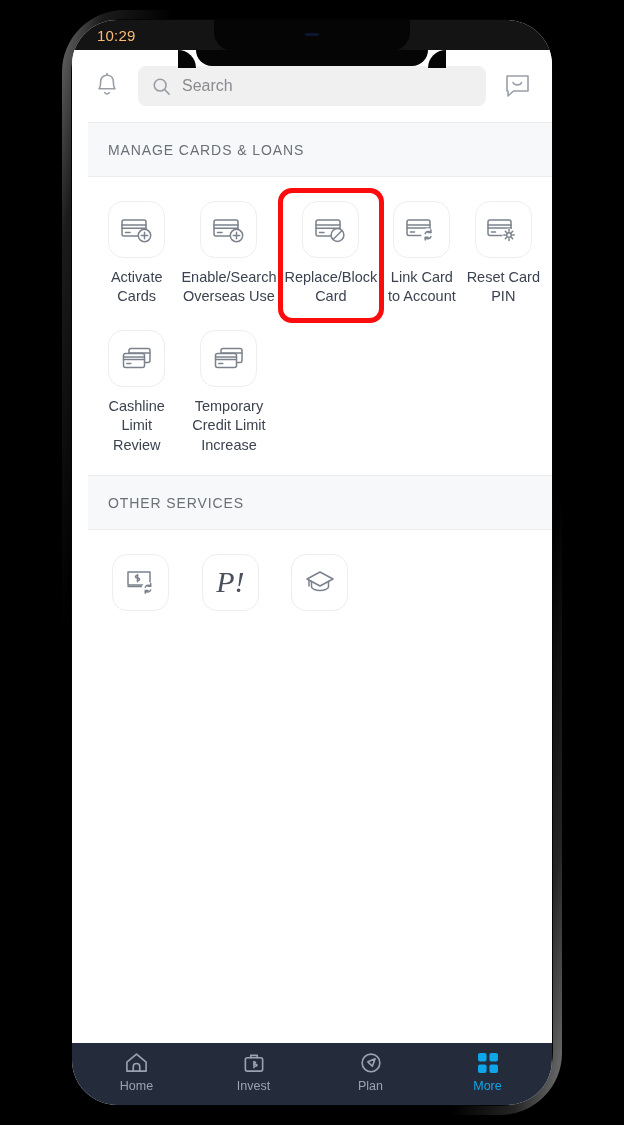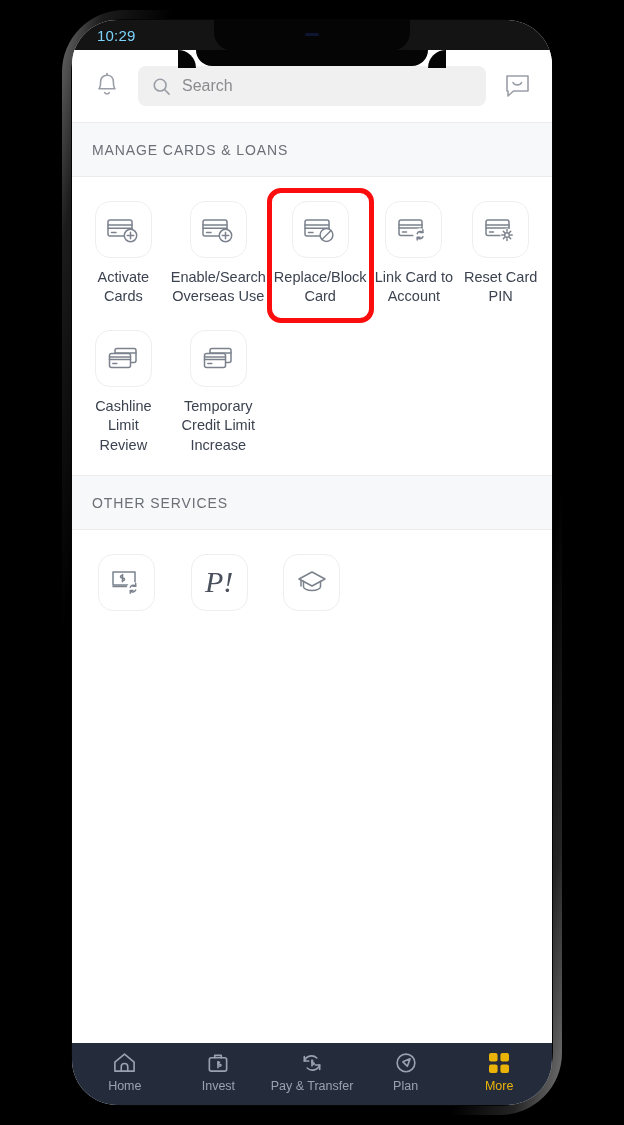--- a/index.html
+++ b/index.html
@@ -37,21 +37,21 @@
   
   .side-btn{ position:absolute; background:linear-gradient(90deg,#050505,#5d5d5d,#1a1a1a); border-radius:3px; }
   #btn-silent { left:57px;  top:175px; width:6px;  height:42px; }
   #btn-vol-up { left:57px;  top:245px; width:6px;  height:78px; }
   #btn-vol-dn { left:57px;  top:338px; width:6px;  height:78px; }
   #btn-power  { right:57px; top:258px; width:6px;  height:118px;
                 background:linear-gradient(270deg,#050505,#6a6a6a,#1a1a1a); }
 
   
   #status-bar{
-    position:relative; height:30px; background:#141414; color:#7dd3fc;
+    position:relative; height:30px; background:#141414; color:#fdba74;
     display:flex; align-items:center;
   }
   #status-time{ margin-left:25px; font-size:15px; letter-spacing:.2px; font-weight:400; }
   #notch{
     position:absolute; left:50%; transform:translateX(-50%); top:0;
     width:196px; height:31px; background:#050505;
     border-bottom-left-radius:19px; border-bottom-right-radius:19px;
   }
   #notch-speaker{
     position:absolute; left:50%; transform:translateX(-50%); top:13px;
@@ -75,21 +75,21 @@
   }
   #bell-icon{ width:38px; height:38px; flex:0 0 38px; display:flex; align-items:center; justify-content:center; }
   #chat-icon{ width:38px; height:38px; flex:0 0 38px; display:flex; align-items:center; justify-content:center; }
   #search-bar{
     flex:1; height:40px; background:#f0f0f1; border-radius:8px;
     display:flex; align-items:center; padding:0 14px; gap:11px;
   }
   #search-placeholder{ color:#8b8b8f; font-size:16px; }
 
   
-  #app-body{ background:#fff; height:calc(100% - 31px - 72px - 62px); overflow:hidden; }
+  #app-body{ background:#fff; height:calc(100% - 31px - 72px - 62px); overflow:hidden;margin-left:16px; }
 
   .section-header{
     background:#f7f8fa;
     border-top:1px solid #ececef; border-bottom:1px solid #ececef;
     padding:19px 20px 18px;
     color:#6b6f76; font-size:14px; letter-spacing:.9px; font-weight:400;
   }
   .tile-grid{
     display:grid; grid-template-columns:repeat(5,1fr);
     padding:14px 8px 6px;
@@ -117,21 +117,21 @@
   #bottom-nav{
     position:absolute; left:0; right:0; bottom:0; height:62px;
     background:#242c3c;
     display:flex; align-items:center; justify-content:space-around;
     padding:0 6px 4px;
   }
   .nav-item{
     display:flex; flex-direction:column; align-items:center; gap:4px;
     color:#9aa2b1; flex:1;
   }
-  .nav-item.active{ color:#eab308; }
+  .nav-item.active{ color:#0ea5e9; }
   .nav-label{ font-size:12.5px; }
 </style>
 </head>
 <body>
 
 <div id="phone-frame">
 
   <div class="side-btn" id="btn-silent"></div>
   <div class="side-btn" id="btn-vol-up"></div>
   <div class="side-btn" id="btn-vol-dn"></div>
@@ -333,30 +333,20 @@
       <div class="nav-item">
         <svg width="24" height="24" viewBox="0 0 24 25" fill="none" stroke="currentColor" stroke-width="1.7" stroke-linecap="round" stroke-linejoin="round">
           <rect x="3" y="7" width="18" height="14" rx="2"></rect>
           <path d="M8.6 7V4.6h6.8V7"></path>
           <path d="M13.6 11.8c-.9 0-1.5.4-1.5 1s.6 1 1.5 1 1.5.4 1.5 1-.6 1-1.5 1"></path>
           <path d="M12 11v6.4"></path>
         </svg>
         <span class="nav-label">Invest</span>
       </div>
 
-      <div class="nav-item">
-        <svg width="26" height="24" viewBox="0 0 26 25" fill="none" stroke="currentColor" stroke-width="1.7" stroke-linecap="round" stroke-linejoin="round">
-          <path d="M5 10.4a8 8 0 0 1 13-3.1"></path>
-          <path d="M21 14.6a8 8 0 0 1-13 3.1"></path>
-          <path d="M5 5.8v4.6h4.6M21 19.2v-4.6h-4.6"></path>
-          <path d="M14 10.4c-.8 0-1.3.4-1.3.9s.5.9 1.3.9 1.3.4 1.3.9-.5.9-1.3.9"></path>
-          <path d="M13 9.5v6"></path>
-        </svg>
-        <span class="nav-label">Pay &amp; Transfer</span>
-      </div>
 
       <div class="nav-item">
         <svg width="24" height="24" viewBox="0 0 24 25" fill="none" stroke="currentColor" stroke-width="1.7" stroke-linecap="round" stroke-linejoin="round">
           <circle cx="12" cy="12.4" r="9.2"></circle>
           <path d="M16.2 8.2 8.8 11.3l2.3 2.3 2.3 2.3z"></path>
         </svg>
         <span class="nav-label">Plan</span>
       </div>
 
       <div class="nav-item active">

